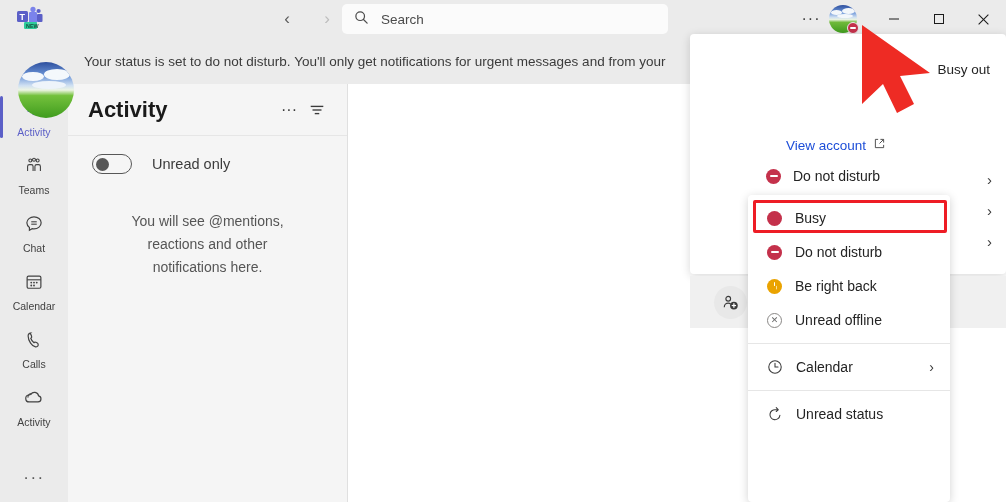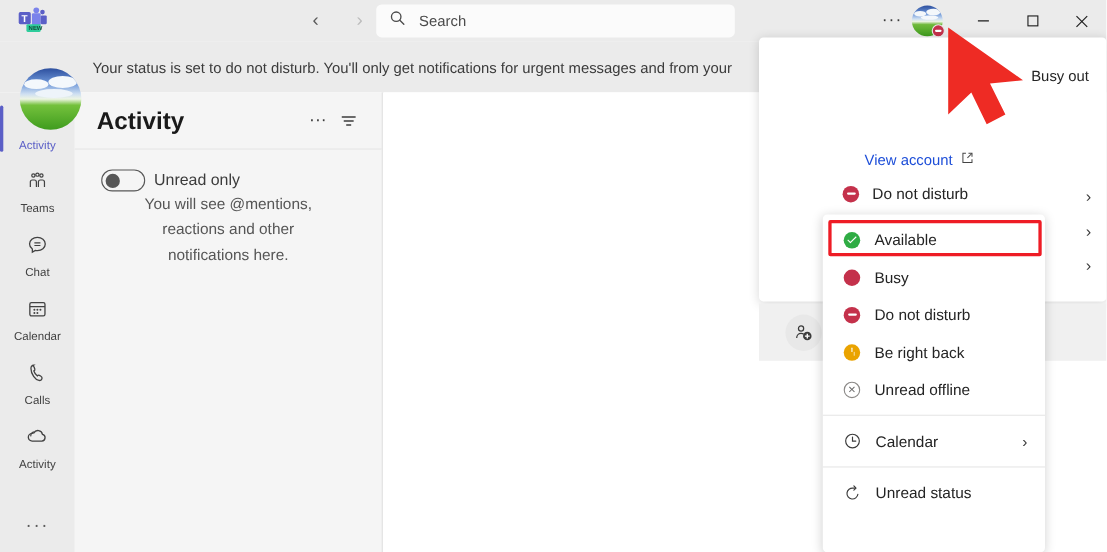--- a/index.html
+++ b/index.html
@@ -140,35 +140,36 @@
   .panel-title {
     font-size: 22px; font-weight: bold; color: #1a1a1a;
     flex: 1;
   }
   .panel-ico {
     width: 28px; height: 28px;
     display: flex; align-items: center; justify-content: center;
     color: #3b3b3b;
   }
   .toggle-row {
-    display: flex; align-items: center; gap: 8px;
+    display: flex; align-items: center; gap: 20px;
     padding: 18px 0 0 24px;
   }
   .toggle {
     width: 40px; height: 20px; border-radius: 11px;
     border: 1.4px solid #575757; background: #f5f5f5;
     position: relative;
   }
   .toggle .knob {
     position: absolute; left: 3px; top: 2.6px;
     width: 13px; height: 13px; border-radius: 50%;
     background: #575757;
   }
   .toggle-lbl { font-size: 14.5px; color: #3b3b3b; }
   .empty-text {
+    margin-top: 36px;
     text-align: center;
     font-size: 14px; line-height: 23px; color: #555;
     padding: 0 42px;
   }
 
   
   .main {
     position: absolute; left: 349px; top: 84px;
     width: 657px; height: 418px;
     background: #ffffff;
@@ -490,24 +491,20 @@
       <circle cx="6.6" cy="5" r="2.5" fill="none" stroke="#3b3b3b" stroke-width="1.2"></circle>
       <path d="M2.4 14c0-2.6 1.9-4.3 4.2-4.3 1 0 1.9.3 2.6.8" fill="none" stroke="#3b3b3b" stroke-width="1.2"></path>
       <circle cx="12.6" cy="12.2" r="4.1" fill="#3b3b3b"></circle>
       <line x1="12.6" y1="9.9" x2="12.6" y2="14.5" stroke="#fff" stroke-width="1.3"></line>
       <line x1="10.3" y1="12.2" x2="14.9" y2="12.2" stroke="#fff" stroke-width="1.3"></line>
     </svg>
   </div>
 
   <div class="submenu">
     <div class="smi">
-      <span class="dot available"></span>
-      <span>Available</span>
-    </div>
-    <div class="smi">
       <span class="dot busy"></span>
       <span>Busy</span>
     </div>
     <div class="smi">
       <span class="dot dnd"></span>
       <span>Do not disturb</span>
     </div>
     <div class="smi">
       <span class="dot away"></span>
       <span>Be right back</span>

